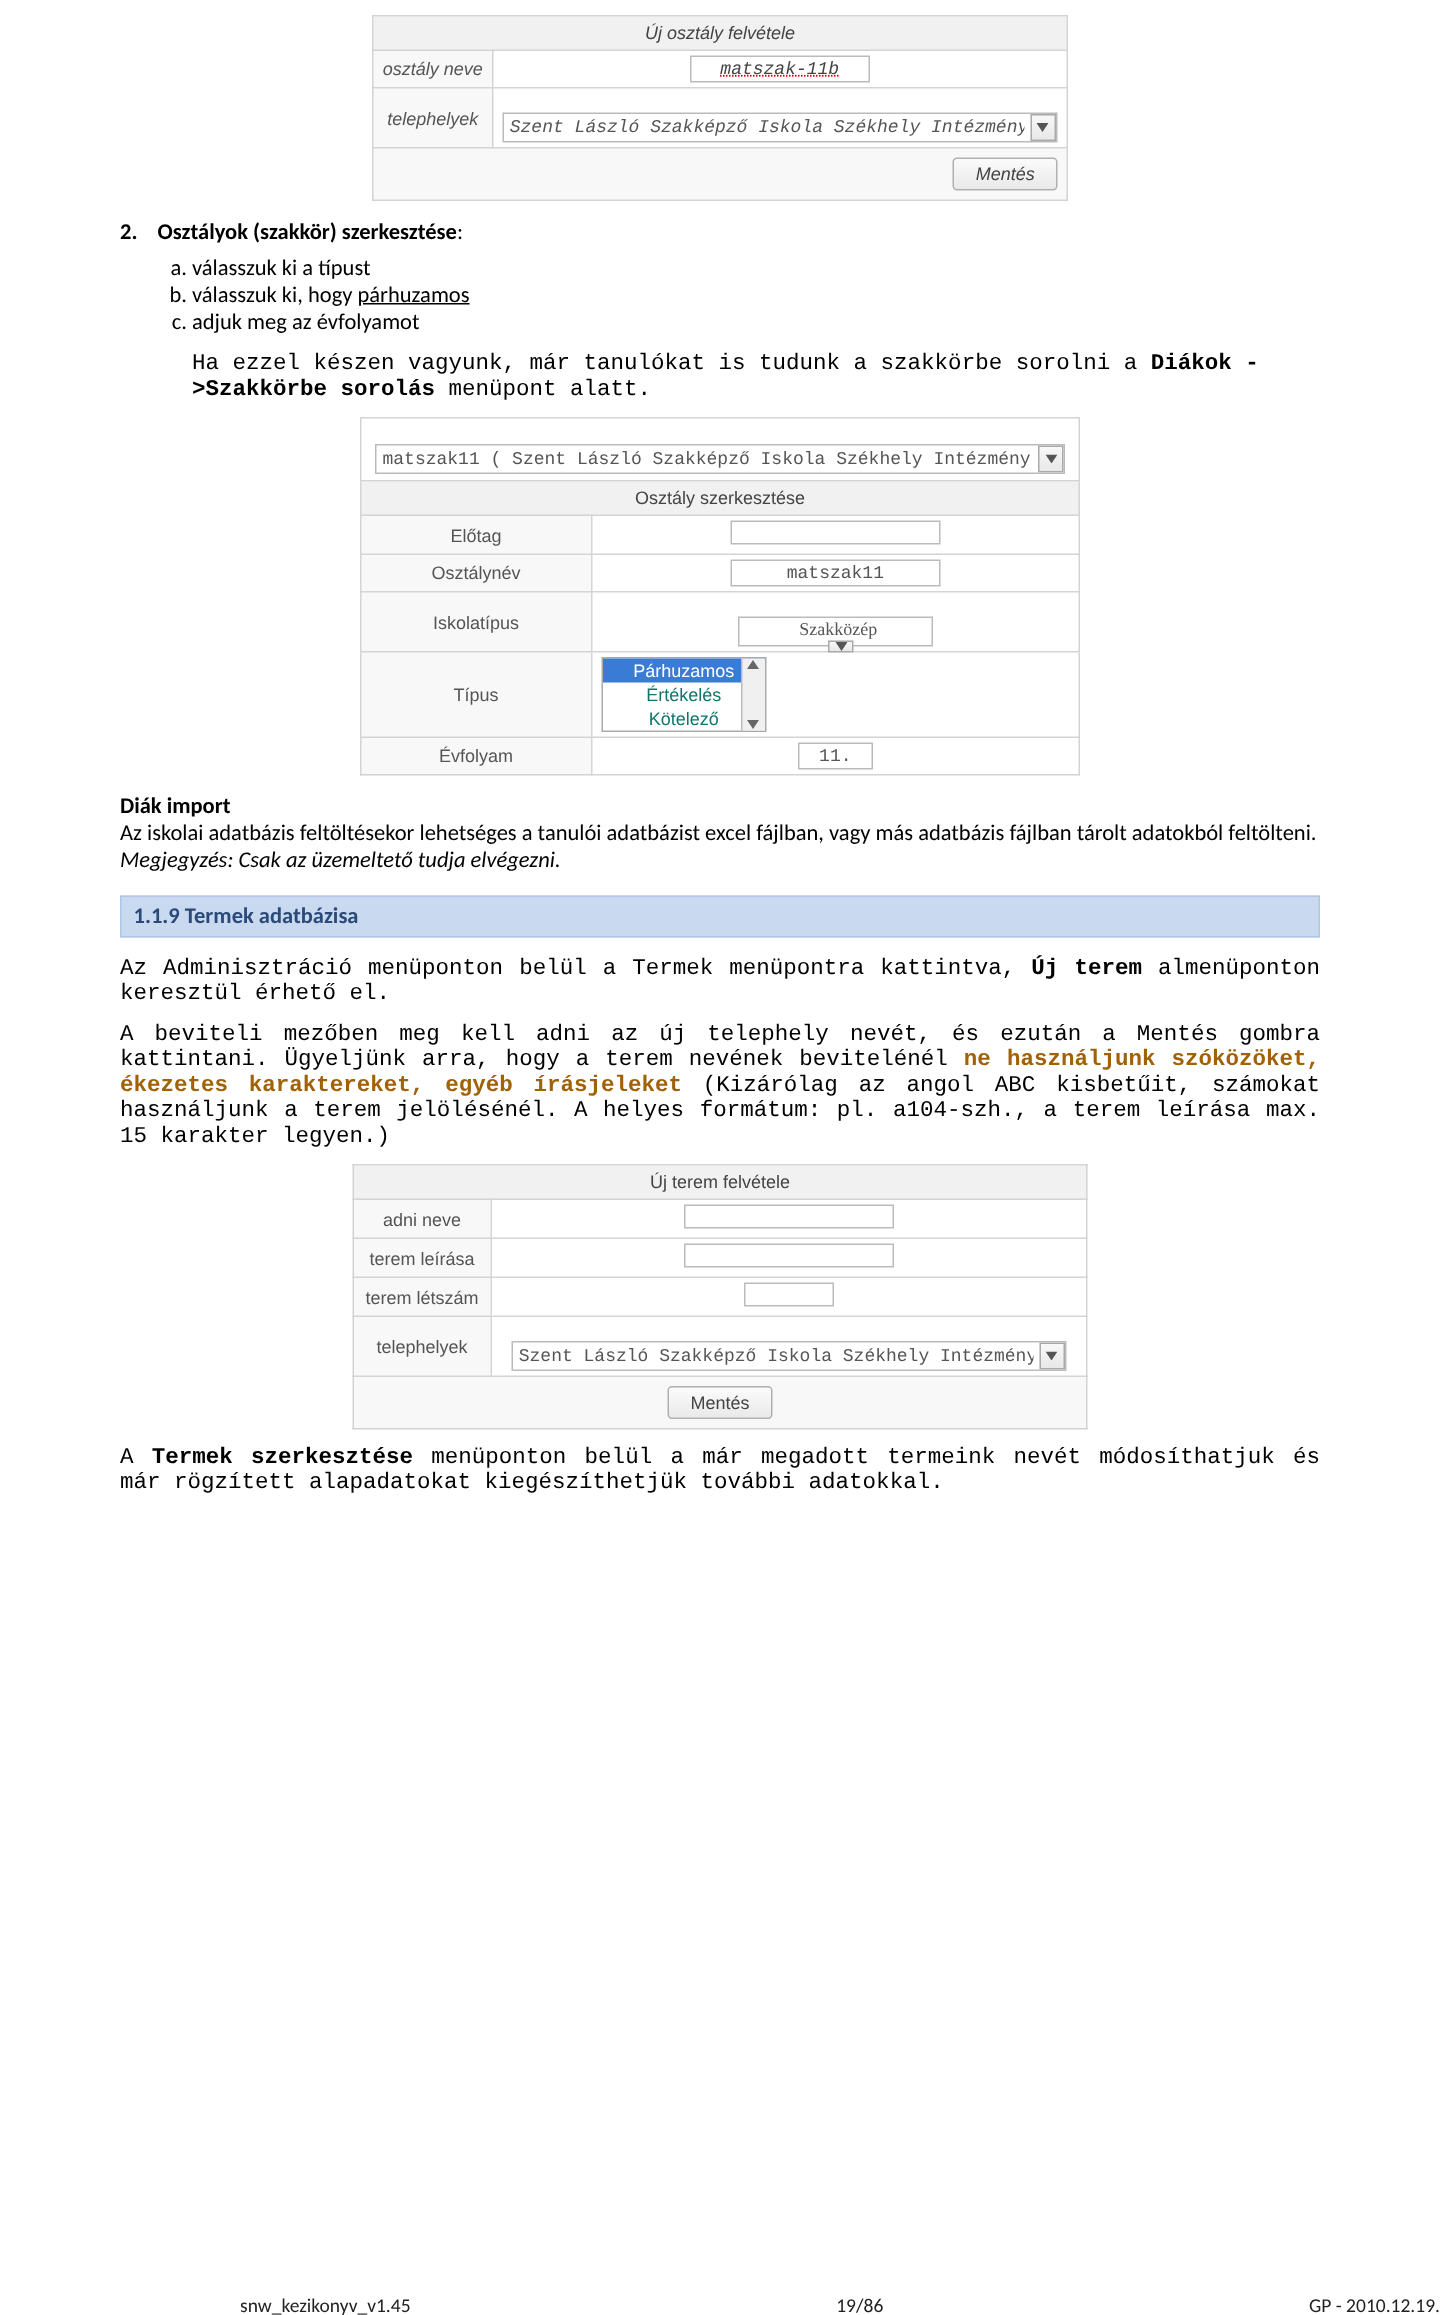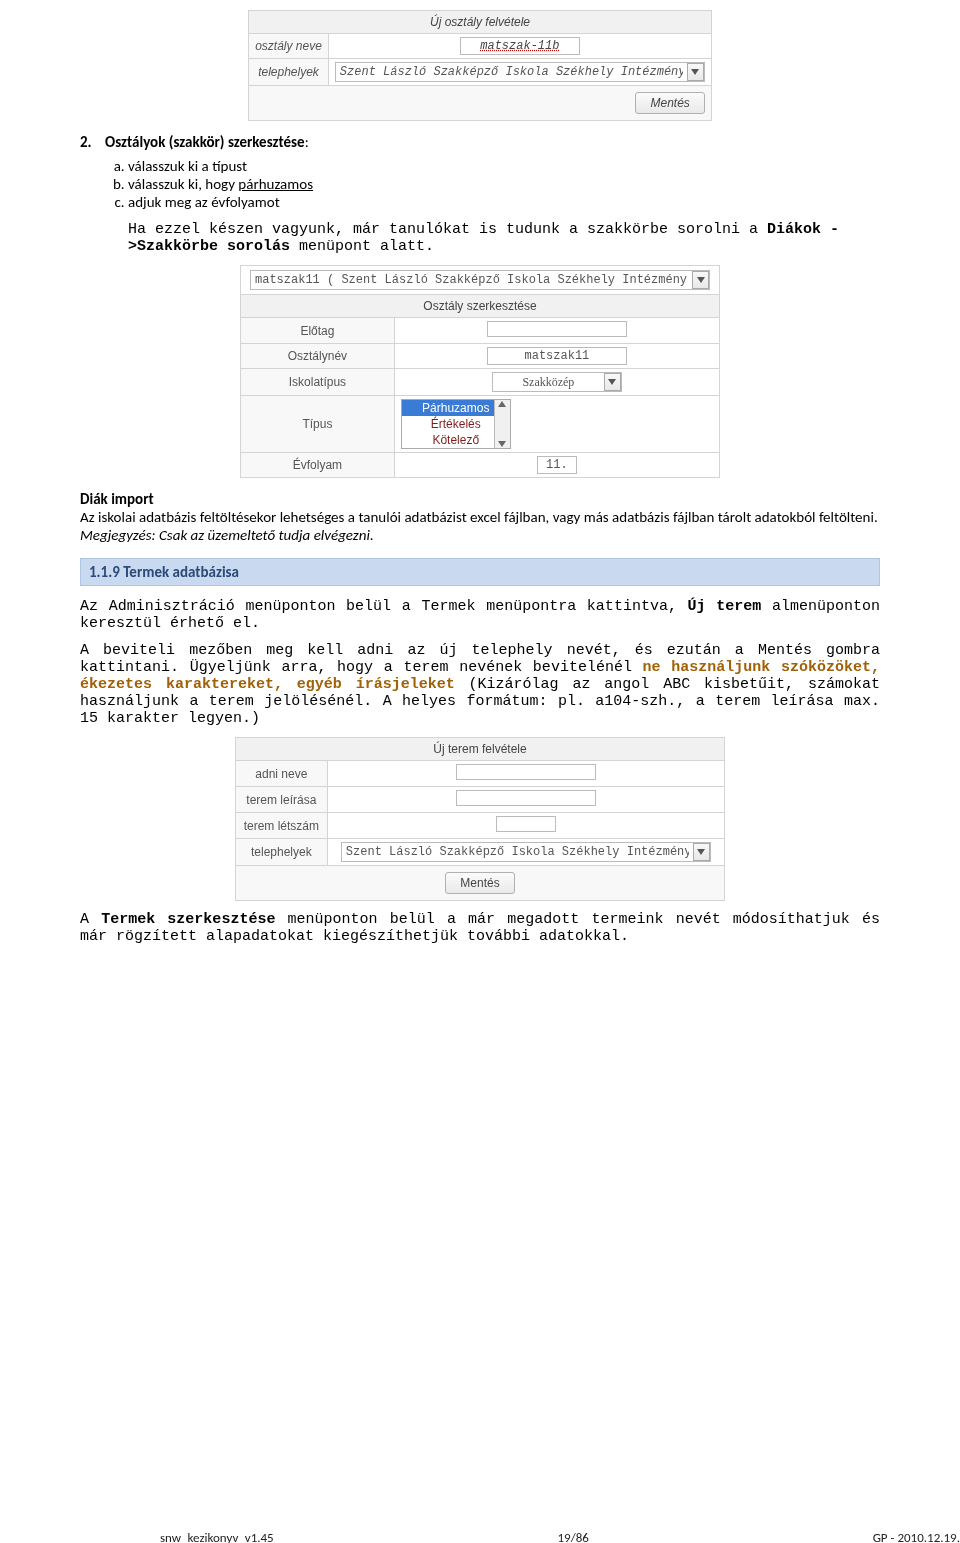--- a/index.html
+++ b/index.html
@@ -55,20 +55,21 @@
   .underline-red { text-decoration: underline; text-decoration-style: dotted; text-decoration-color: #c00; color: #444; }
   .select-long {
     display: inline-flex;
     align-items: center;
     border: 1px solid #bbb;
     background: #fff;
     height: 20px;
     padding: 0 0 0 4px;
     font-family: "Courier New", monospace;
     font-size: 12px;
+    margin-top: 13px;
   }
   .dd-arrow {
     width: 17px;
     height: 18px;
     background: linear-gradient(#f8f8f8,#e8e8e8);
     border-left: 1px solid #bbb;
     border: 1px solid #aaa;
     display: inline-flex;
     align-items: center;
     justify-content: center;
@@ -97,21 +98,21 @@
     margin: 0;
   }
   .listbox {
     border: 1px solid #aaa;
     font-family: Tahoma, Arial, sans-serif;
     font-size: 12px;
     width: 110px;
     padding: 0;
     position: relative;
   }
-  .listbox .opt { padding: 1px 4px; color: #7f1d1d; }
+  .listbox .opt { padding: 1px 4px; color: #0f766e; }
   .listbox .sel { background: #3a7bd5; color: #fff; }
   .listbox .arrows {
     position: absolute;
     right: 0; top: 0; bottom: 0;
     width: 16px;
     border-left: 1px solid #bbb;
     background: #f0f0f0;
     display: flex;
     flex-direction: column;
     justify-content: space-between;
@@ -223,21 +224,21 @@
     <td class="lbl">Előtag</td>
     <td><span class="mono-input" style="width:140px;"></span></td>
   </tr>
   <tr>
     <td class="lbl">Osztálynév</td>
     <td><span class="mono-input" style="width:140px;">matszak11</span></td>
   </tr>
   <tr>
     <td class="lbl">Iskolatípus</td>
     <td>
-      <span class="select-long" style="width:130px; font-family: Tahoma;">
+      <span class="select-long" style="width:130px; font-family: Tahoma; flex-direction: column;">
         <span style="flex:1;">Szakközép</span>
         <span class="dd-arrow">
           <svg viewBox="0 0 8 6">
                     <path d="M0 0 L8 0 L4 6 Z" fill="#555"></path>
                   </svg>
         </span>
       </span>
     </td>
   </tr>
   <tr>
@@ -253,21 +254,21 @@
                   </svg>
           <svg width="8" height="6">
                     <path d="M0 0 L8 0 L4 6 Z" fill="#666"></path>
                   </svg>
         </div>
       </div>
     </td>
   </tr>
   <tr>
     <td class="lbl">Évfolyam</td>
-    <td><span class="mono-input" style="width:40px;">11.</span></td>
+    <td><span class="mono-input" style="width:50px;">11.</span></td>
   </tr>
 </tbody>
       </table>
 </div>
 
 <p class="para-b">
   <b>Diák import</b><br>
   <span>Az iskolai adatbázis feltöltésekor lehetséges a tanulói adatbázist excel fájlban, vagy más adatbázis fájlban tárolt adatokból feltölteni.</span><br>
   <span class="italic">Megjegyzés: Csak az üzemeltető tudja elvégezni.</span>
 </p>

